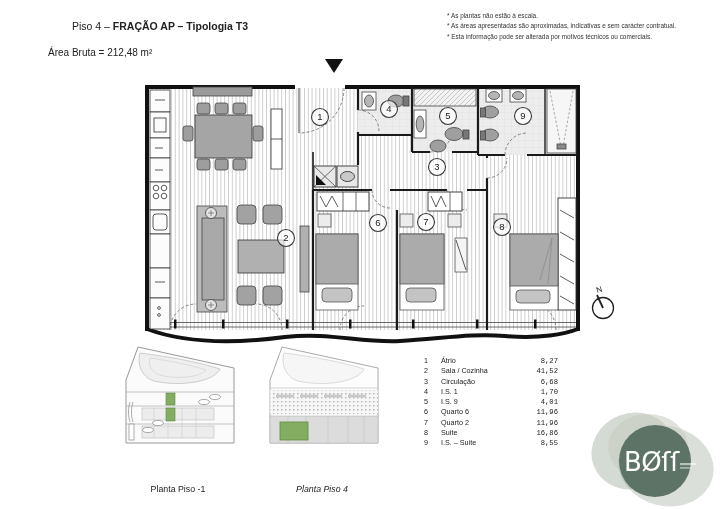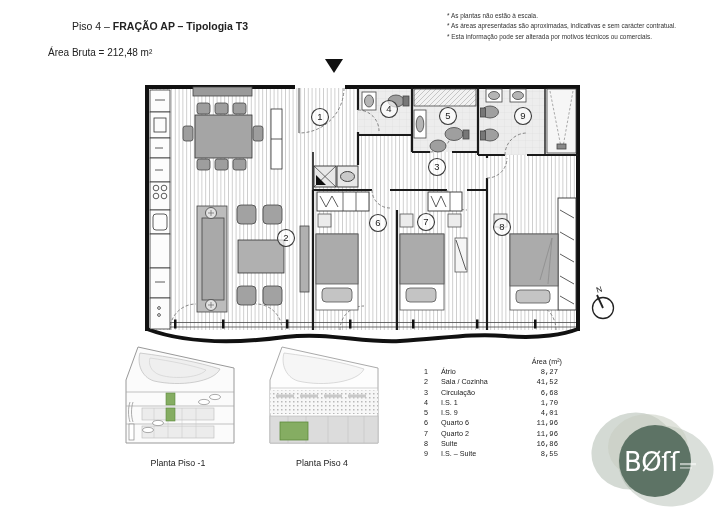--- a/index.html
+++ b/index.html
@@ -16,23 +16,23 @@
   #notes{left:447px;top:11px;font-size:6.4px;line-height:1.6;color:#333;}
   
   #planwrap{left:140px;top:55px;width:480px;height:295px;}
   .room-circle{fill:#ffffff;fill-opacity:.65;stroke:#3a3a3a;stroke-width:1.1;}
   .room-num{font-size:9.5px;fill:#222;text-anchor:middle;font-family:"Liberation Sans",sans-serif;}
   .nlabel{font-size:8px;fill:#222;text-anchor:middle;font-family:"Liberation Sans",sans-serif;}
   
   .miniplan{top:344px;width:124px;height:112px;}
   #mini1{left:116px;}
   #mini2{left:260px;}
-  .minilabel{top:458px;width:124px;text-align:center;font-size:8.8px;color:#222;}
+  .minilabel{top:484px;width:124px;text-align:center;font-size:8.8px;color:#222;}
   #minilabel1{left:116px;}
-  #minilabel2{left:260px;}
+  #minilabel2{left:260px;font-style:italic;}
   
   #legend{left:424px;top:356px;width:140px;font-size:7.2px;color:#222;}
   #legend .lhead{text-align:right;height:11px;line-height:11px;padding-right:2px;}
   #legend .lrow{display:flex;height:10.25px;line-height:10.25px;}
   #legend .lnum{width:17px;}
   #legend .lname{flex:1;}
   #legend .larea{width:40px;text-align:right;padding-right:6px;font-family:Liberation Mono, monospace;}
   
   #logo{left:588px;top:411px;width:128px;height:102px;}
 </style>
@@ -323,21 +323,20 @@
   <rect x="10" y="46" width="108" height="24" fill="url(#dots)"></rect>
   <rect x="10" y="72" width="108" height="27" fill="#dcdcdc" stroke="#b5b5b5" stroke-width="0.6"></rect>
   <path d="M28 72 V99 M46 72 V99 M68 72 V99 M88 72 V99 M104 72 V99" stroke="#bdbdbd" stroke-width="0.5"></path>
   <path d="M16 52 H34 M40 52 H58 M64 52 H82 M88 52 H106" stroke="#c9c9c9" stroke-width="3"></path>
   <rect x="20" y="78" width="28" height="18" fill="#85ad62" stroke="#5c8a3c" stroke-width="0.8"></rect>
 </svg>
 </div>
 <div class="abs minilabel" id="minilabel2">Planta Piso 4</div>
 
 <div class="abs" id="legend">
-  <div class="lhead">Área (m²)</div>
   <div id="legend-rows">
       <div class="lrow">
         <span class="lnum">1</span>
         <span class="lname">Átrio</span>
         <span class="larea">8,27</span>
       </div>
       <div class="lrow">
         <span class="lnum">2</span>
         <span class="lname">Sala / Cozinha</span>
         <span class="larea">41,52</span>

